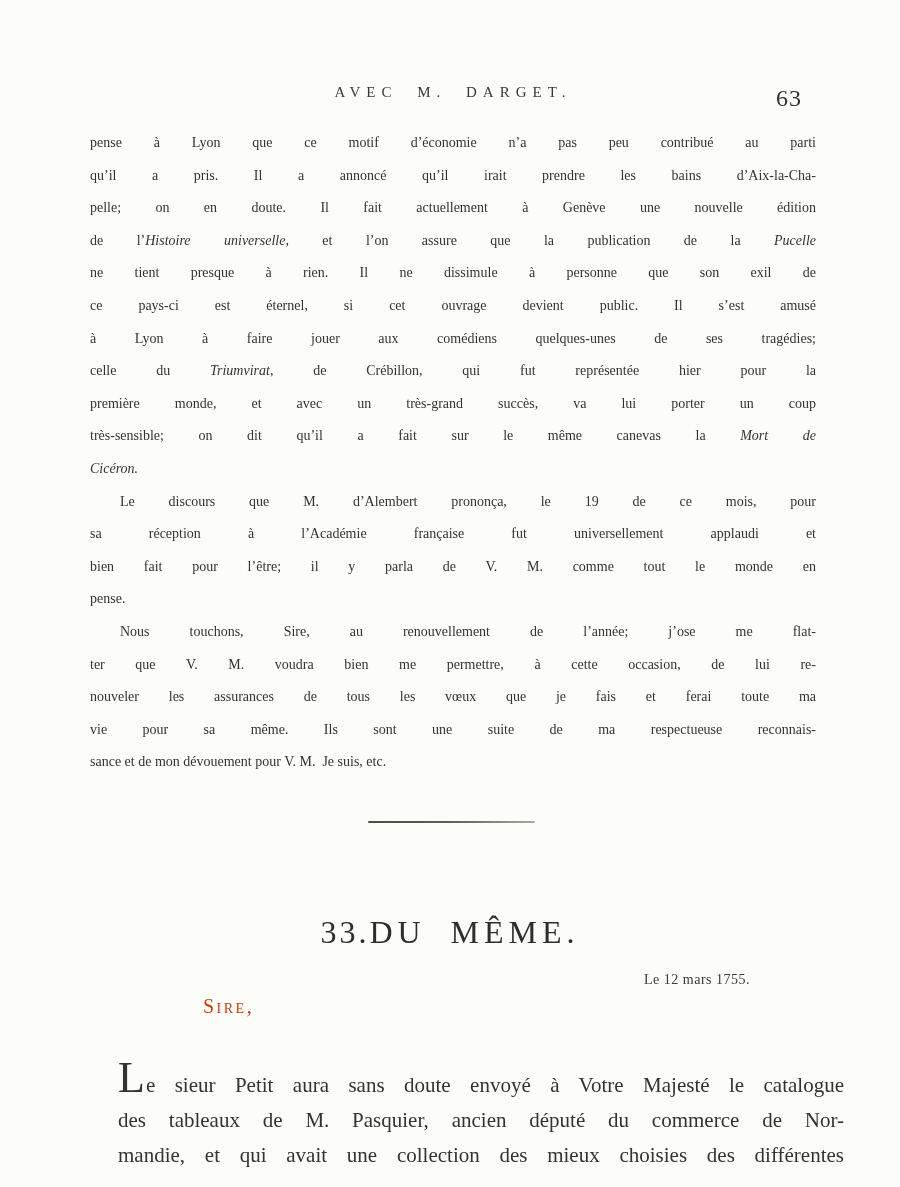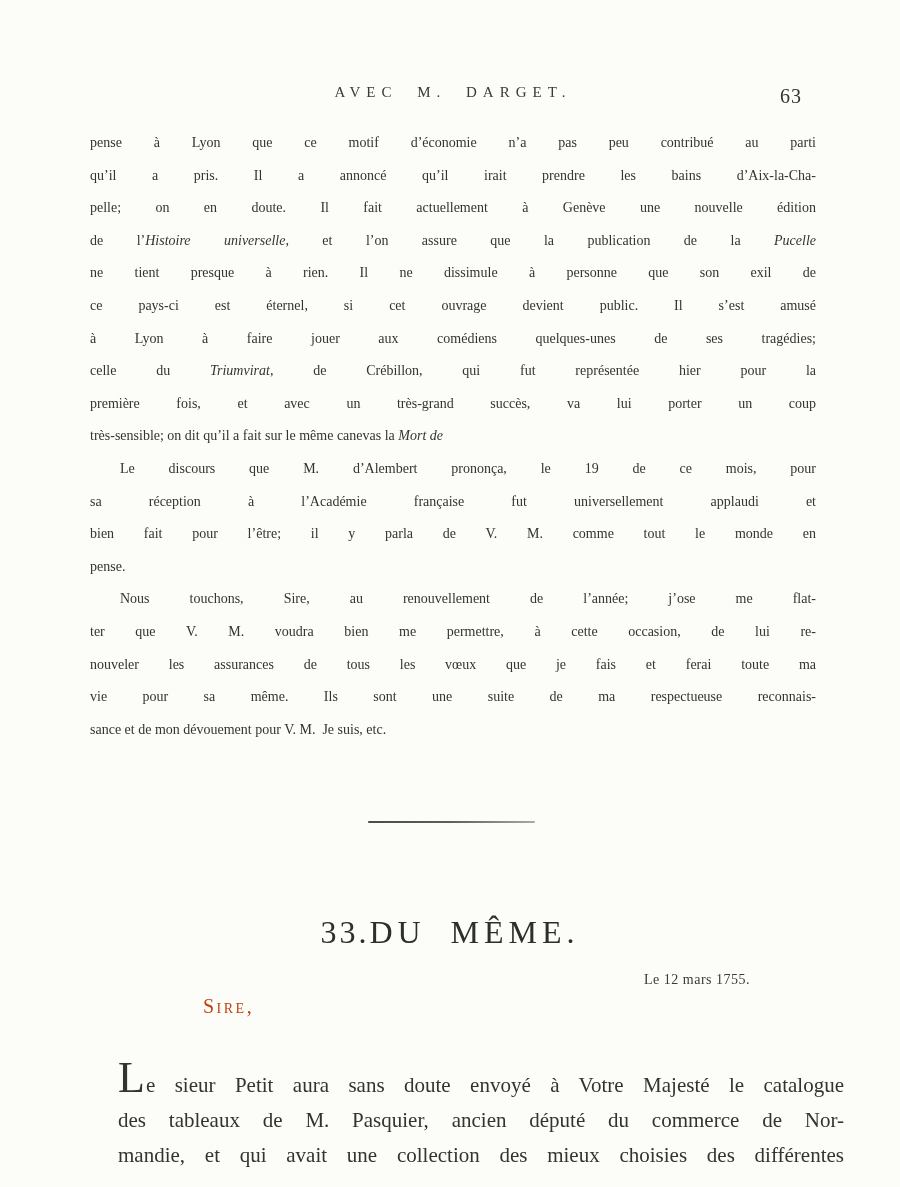--- a/index.html
+++ b/index.html
@@ -21,21 +21,21 @@
   .header-title {
     text-align: center;
     font-size: 15px;
     letter-spacing: 6px;
     word-spacing: 10px;
     color: #3a3a36;
   }
   .page-number {
     position: absolute;
     right: 14px; top: 1px;
-    font-size: 20px;
+    font-size: 24px;
     letter-spacing: 1px;
   }
 
   
   .body-text {
     position: absolute;
     top: 127px; left: 90px; width: 726px;
     font-size: 14px;
     line-height: 32.6px;
   }
@@ -119,22 +119,23 @@
   <div class="body-text">
     <div class="para endleft">
         <div class="line"><span>pense à Lyon que ce motif d’économie n’a pas peu contribué au parti</span></div>
         <div class="line"><span>qu’il a pris. Il a annoncé qu’il irait prendre les bains d’Aix-la-Cha-</span></div>
         <div class="line"><span>pelle; on en doute. Il fait actuellement à Genève une nouvelle édition</span></div>
         <div class="line"><span>de l’</span><em>Histoire universelle</em><span>, et l’on assure que la publication de la </span><em>Pucelle</em></div>
         <div class="line"><span>ne tient presque à rien. Il ne dissimule à personne que son exil de</span></div>
         <div class="line"><span>ce pays-ci est éternel, si cet ouvrage devient public. Il s’est amusé</span></div>
         <div class="line"><span>à Lyon à faire jouer aux comédiens quelques-unes de ses tragédies;</span></div>
         <div class="line"><span>celle du </span><em>Triumvirat</em><span>, de Crébillon, qui fut représentée hier pour la</span></div>
-        <div class="line"><span>première fois, et avec un très-grand succès, va lui porter un coup</span></div>
+        <div class="line"><span>première monde, et avec un très-grand succès, va lui porter un coup</span></div>
         <div class="line"><span>très-sensible; on dit qu’il a fait sur le même canevas la </span><em>Mort de</em></div>
+        <div class="line"><em>Cicéron.</em></div>
       </div>
     <div class="para endleft indent">
         <div class="line"><span>Le discours que M. d’Alembert prononça, le 19 de ce mois, pour</span></div>
         <div class="line"><span>sa réception à l’Académie française fut universellement applaudi et</span></div>
         <div class="line"><span>bien fait pour l’être; il y parla de V. M. comme tout le monde en</span></div>
         <div class="line"><span>pense.</span></div>
       </div>
     <div class="para endleft indent">
         <div class="line"><span>Nous touchons, Sire, au renouvellement de l’année; j’ose me flat-</span></div>
         <div class="line"><span>ter que V. M. voudra bien me permettre, à cette occasion, de lui re-</span></div>

